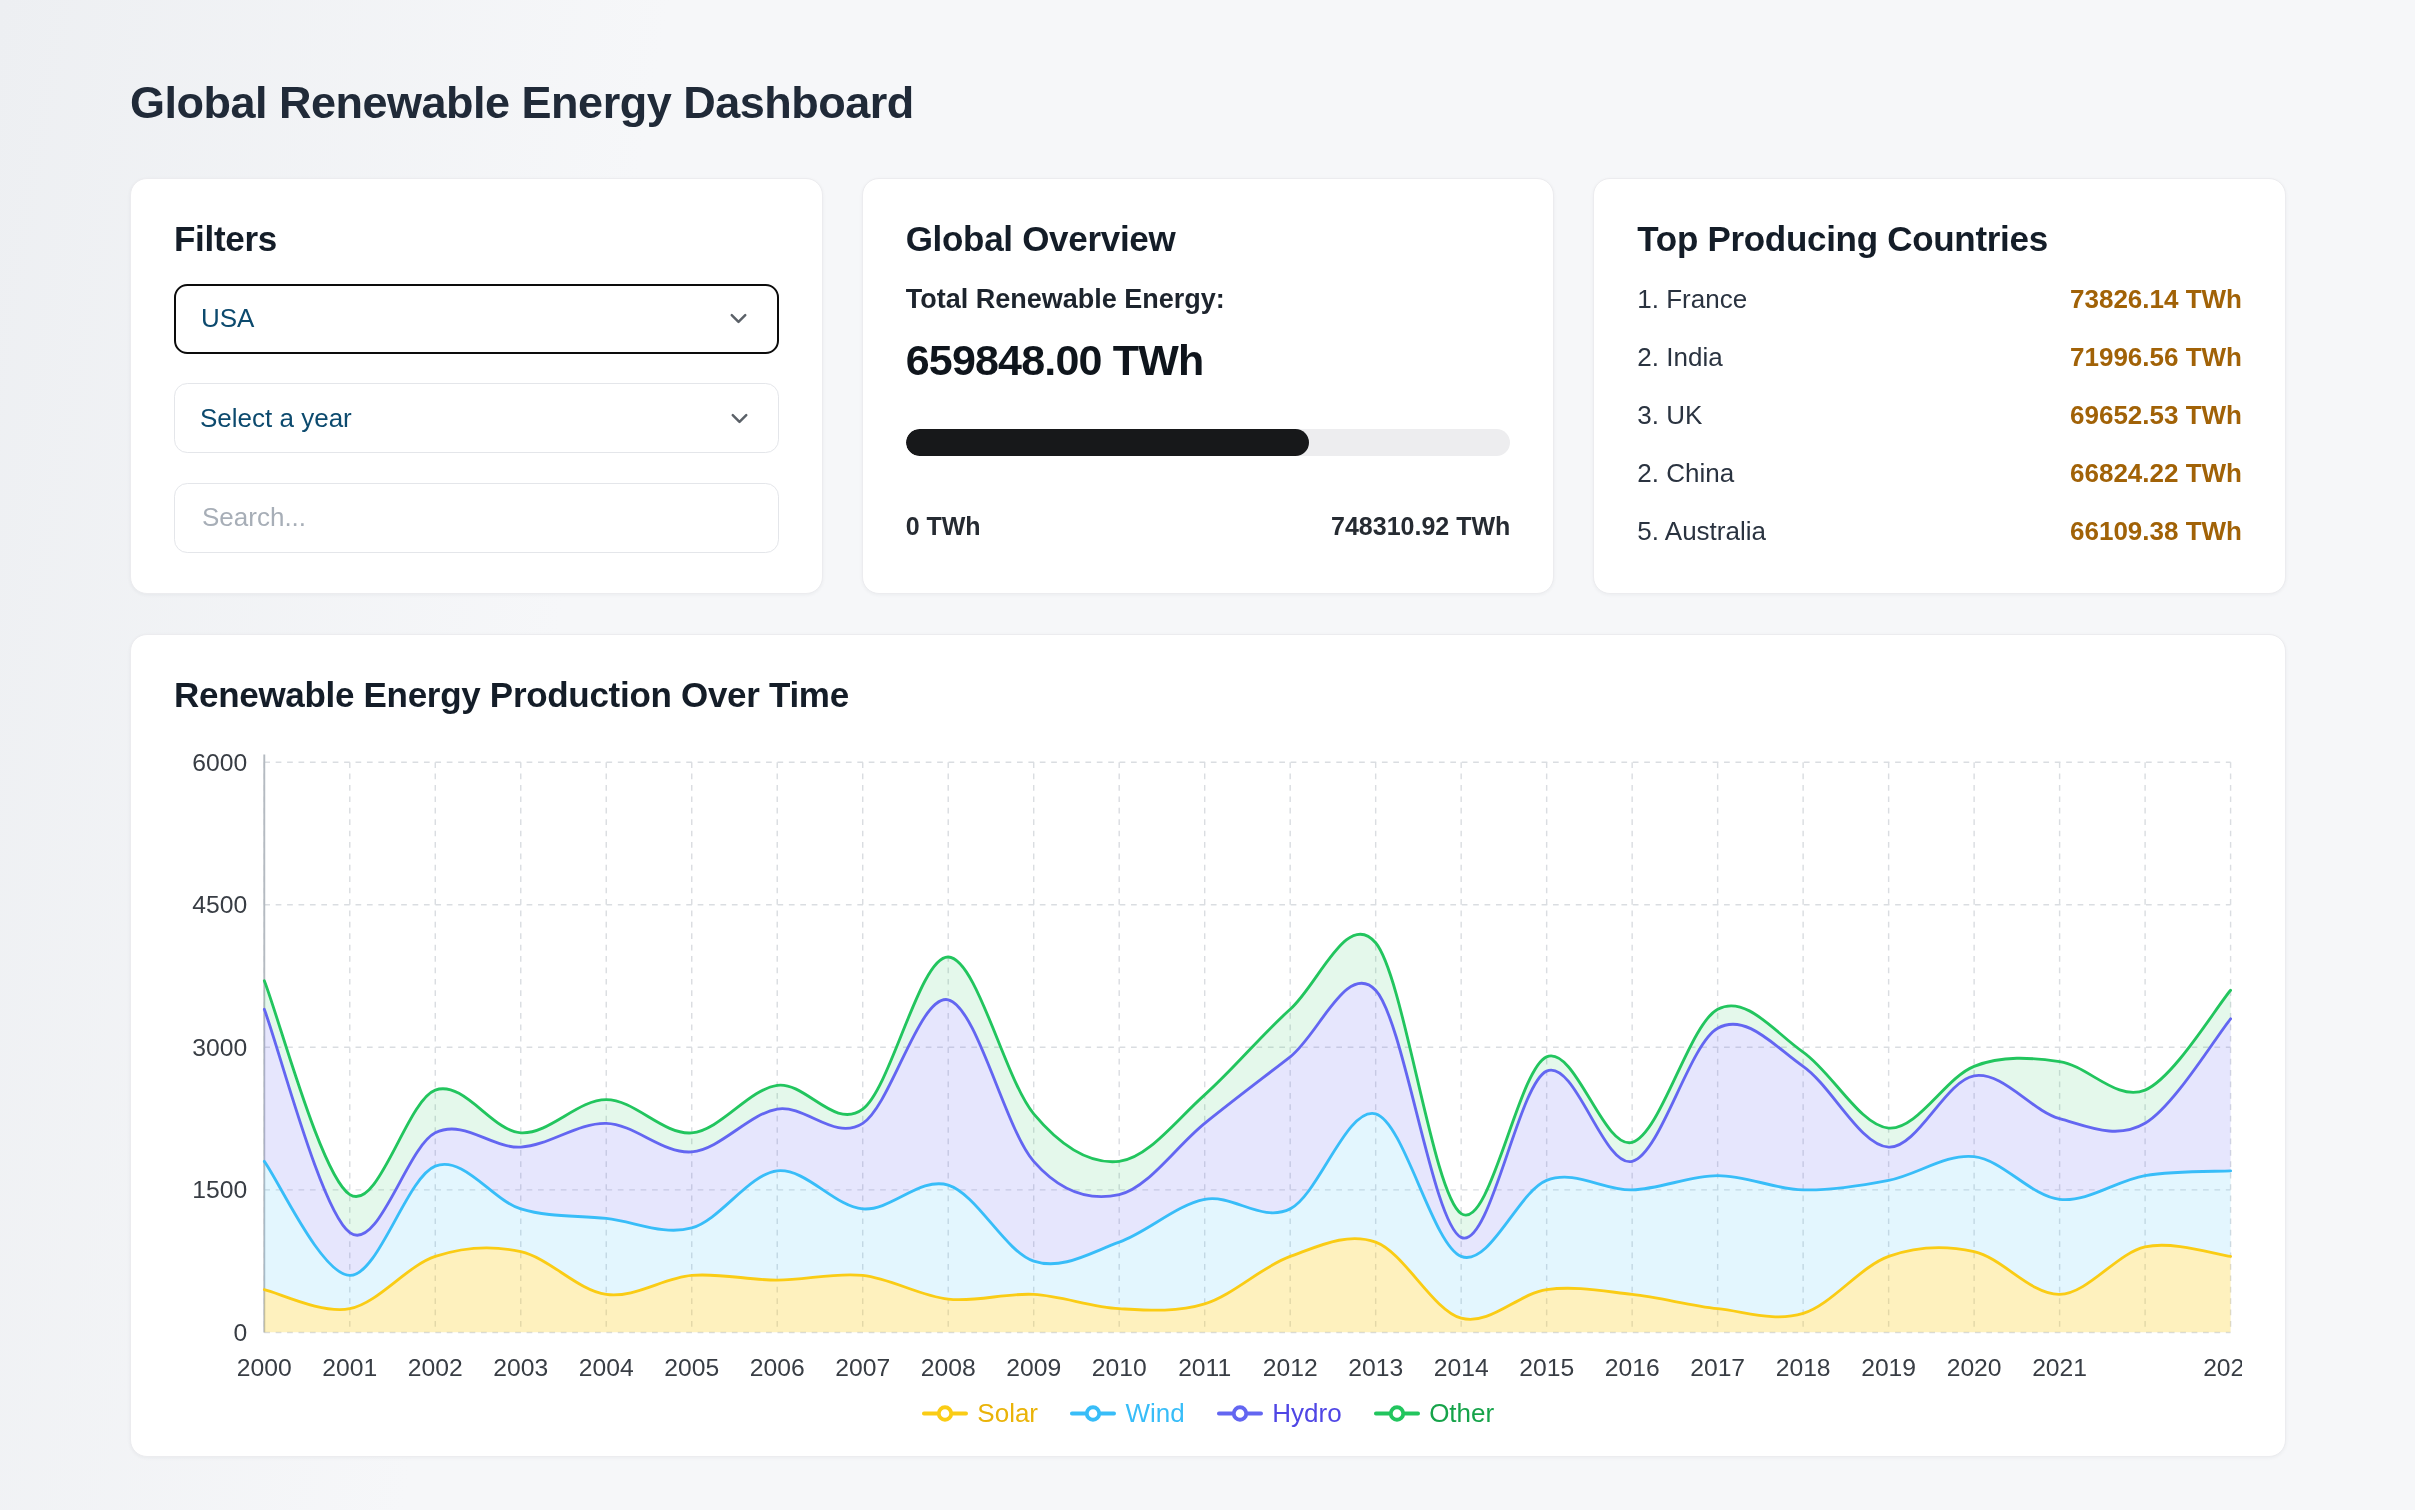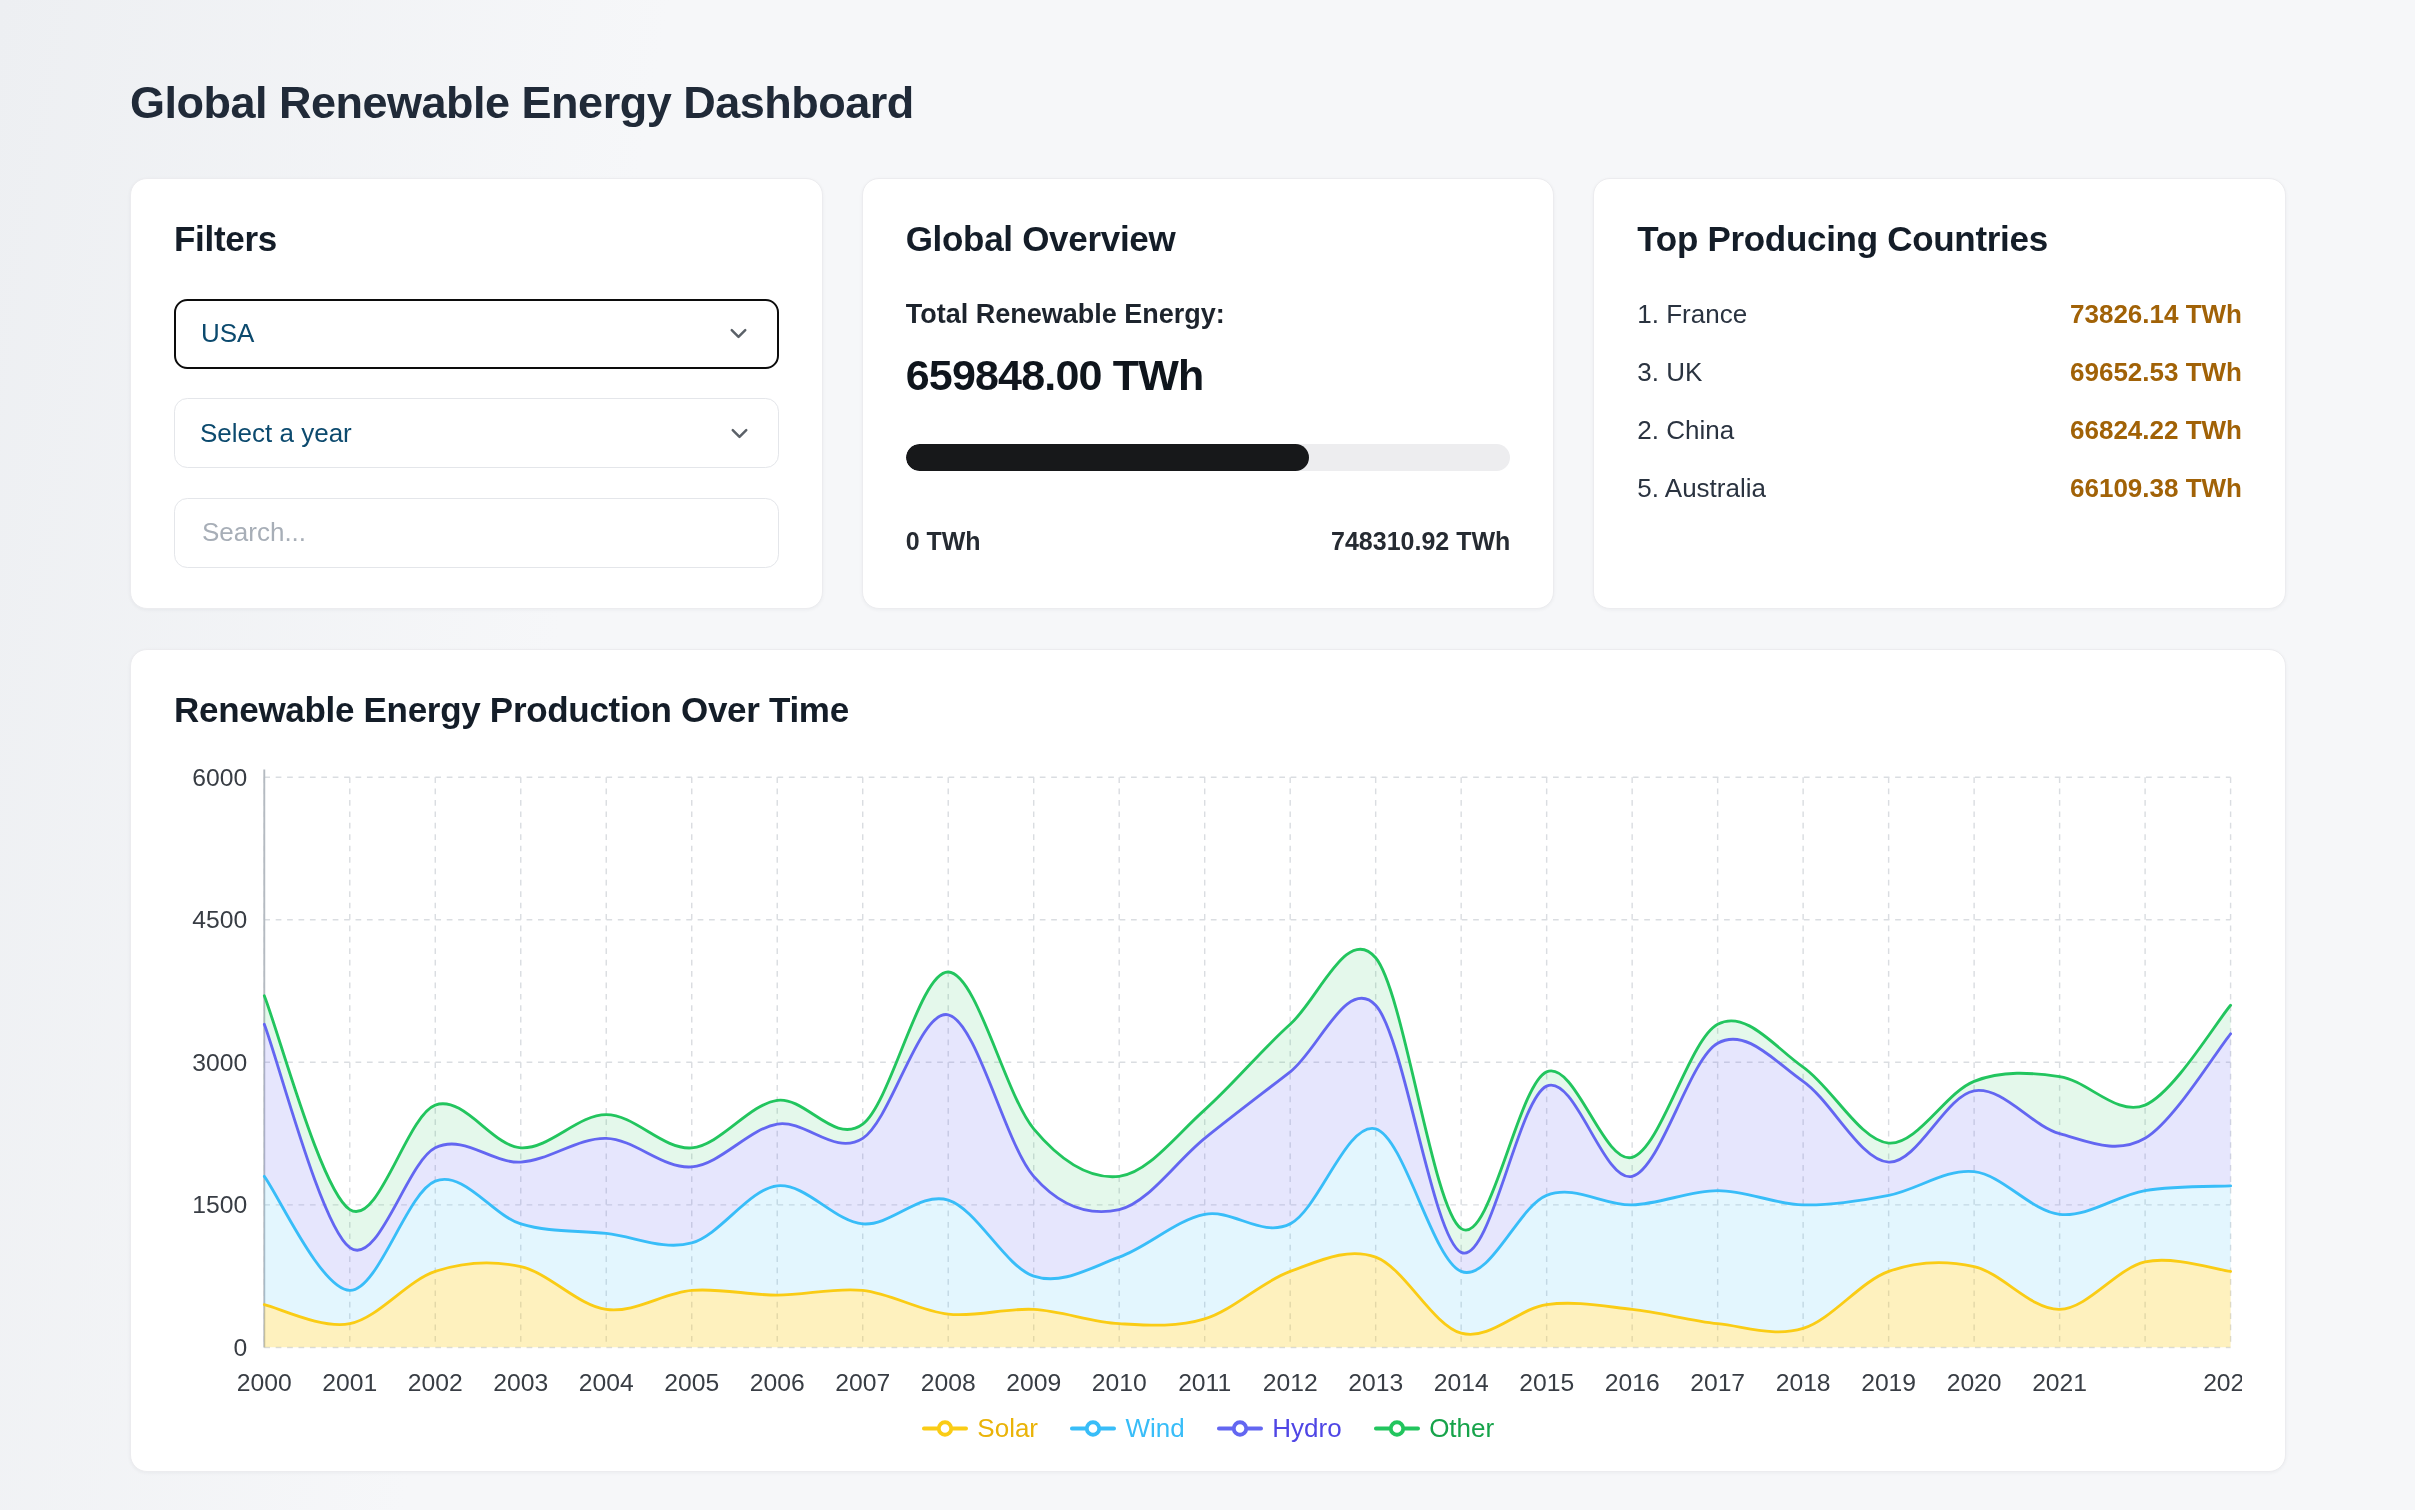--- a/index.html
+++ b/index.html
@@ -29,21 +29,21 @@
     border: 1px solid #ececef;
     border-radius: 17px;
     padding: 40px 43px;
     box-shadow: 0 1px 3.8px rgba(20,30,50,0.05);
   }
   .card-heading {
     font-size: 35px;
     font-weight: 700;
     color: #141d28;
     letter-spacing: -0.3px;
-    margin-bottom: 40px;
+    margin-bottom: 25px;
   }
   
   .select-box {
     display: flex;
     align-items: center;
     justify-content: space-between;
     height: 70px;
     border-radius: 13.3px;
     padding: 0 25px;
     font-size: 26px;
@@ -174,20 +174,24 @@
         <span>748310.92 TWh</span>
       </div>
     </section>
 
     <section class="card">
       <h2 class="card-heading">Top Producing Countries</h2>
 
       <div class="country-row">
         <span class="country-name">1. France</span>
         <span class="country-value">73826.14 TWh</span>
+      </div>
+      <div class="country-row">
+        <span class="country-name">2. India</span>
+        <span class="country-value">71996.56 TWh</span>
       </div>
       <div class="country-row">
         <span class="country-name">3. UK</span>
         <span class="country-value">69652.53 TWh</span>
       </div>
       <div class="country-row">
         <span class="country-name">2. China</span>
         <span class="country-value">66824.22 TWh</span>
       </div>
       <div class="country-row">

